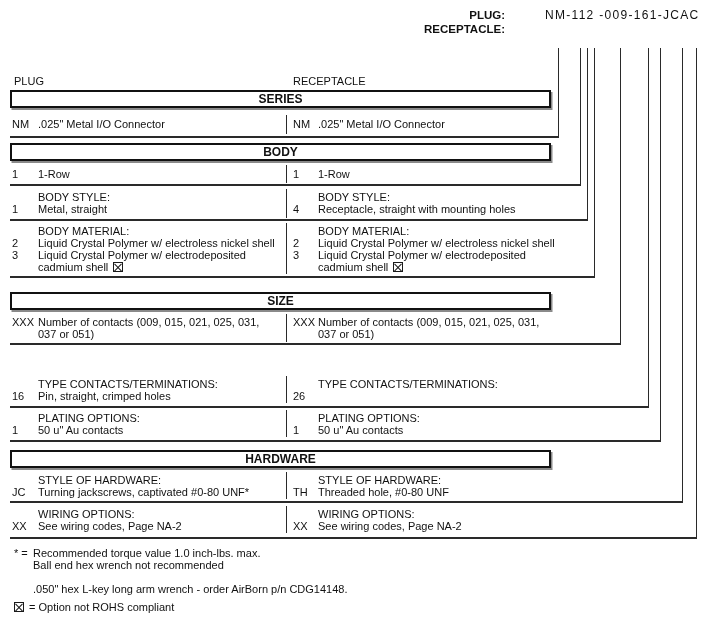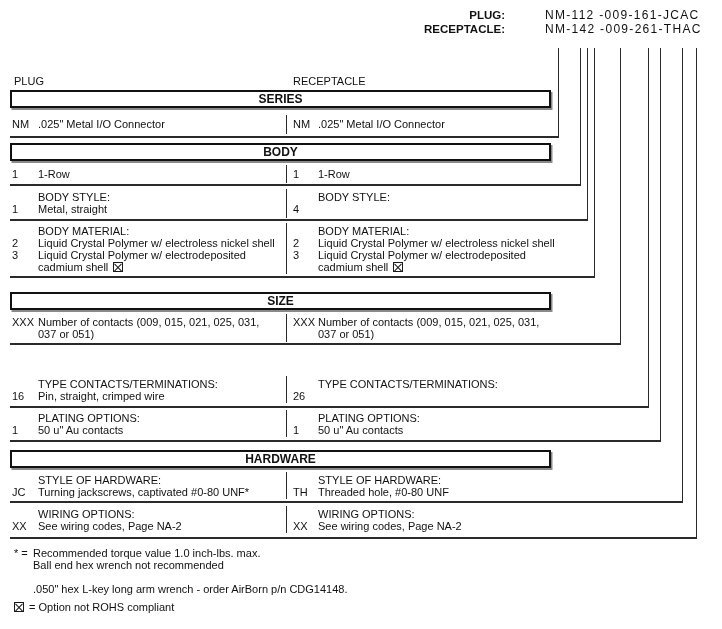--- a/index.html
+++ b/index.html
@@ -26,21 +26,20 @@
   .xbox::after{transform:rotate(-45deg);}
 </style>
 </head>
 <body>
 
 <div class="page">
 
   <span class="a pnlabel" style="top:9px">PLUG:</span>
   <span class="a pnval" style="top:9px">NM-112 -009-161-JCAC</span>
   <span class="a pnlabel" style="top:23px">RECEPTACLE:</span>
-  <span class="a pnval" style="top:23px">NM-142 -009-261-THAC</span>
 
   <div class="vl" style="left:558px;height:88px"></div>
   <div class="vl" style="left:580px;height:136px"></div>
   <div class="vl" style="left:587px;height:171px"></div>
   <div class="vl" style="left:594px;height:228px"></div>
   <div class="vl" style="left:620px;height:295px"></div>
   <div class="vl" style="left:648px;height:358px"></div>
   <div class="vl" style="left:660px;height:392px"></div>
   <div class="vl" style="left:682px;height:453px"></div>
   <div class="vl" style="left:696px;height:489px"></div>
@@ -71,20 +70,21 @@
   <div class="cs" style="top:165px;height:18px"></div>
   <span class="a rcode" style="top:168px">1</span>
   <span class="a rtxt" style="top:168px">1-Row</span>
 
   <span class="a txt" style="top:191px">BODY STYLE:</span>
   <span class="a rtxt" style="top:191px">BODY STYLE:</span>
   <span class="a code" style="top:203px">1</span>
   <span class="a txt" style="top:203px">Metal, straight</span>
   <div class="cs" style="top:189px;height:29px"></div>
   <span class="a rcode" style="top:203px">4</span>
+  <span class="a rtxt" style="top:203px">Receptacle, straight with mounting holes</span>
 
   <span class="a txt" style="top:225px">BODY MATERIAL:</span>
   <span class="a rtxt" style="top:225px">BODY MATERIAL:</span>
   <span class="a code" style="top:237px">2</span>
   <span class="a txt" style="top:237px">Liquid Crystal Polymer w/ electroless nickel shell</span>
   <span class="a code" style="top:249px">3</span>
   <span class="a txt" style="top:249px">Liquid Crystal Polymer w/ electrodeposited</span>
   <span class="a txt" style="top:261px"><span>cadmium shell</span><span class="xbox"></span></span>
   <div class="cs" style="top:223px;height:51px"></div>
   <span class="a rcode" style="top:237px">2</span>
@@ -98,21 +98,21 @@
   <span class="a txt" style="top:316px">Number of contacts (009, 015, 021, 025, 031,</span>
   <span class="a txt" style="top:328px">037 or 051)</span>
   <div class="cs" style="top:314px;height:28px"></div>
   <span class="a rcode" style="top:316px">XXX</span>
   <span class="a rtxt" style="top:316px">Number of contacts (009, 015, 021, 025, 031,</span>
   <span class="a rtxt" style="top:328px">037 or 051)</span>
 
   <span class="a txt" style="top:378px">TYPE CONTACTS/TERMINATIONS:</span>
   <span class="a rtxt" style="top:378px">TYPE CONTACTS/TERMINATIONS:</span>
   <span class="a code" style="top:390px">16</span>
-  <span class="a txt" style="top:390px">Pin, straight, crimped wire</span>
+  <span class="a txt" style="top:390px">Pin, straight, crimped holes</span>
   <div class="cs" style="top:376px;height:27px"></div>
   <span class="a rcode" style="top:390px">26</span>
 
   <span class="a txt" style="top:412px">PLATING OPTIONS:</span>
   <span class="a rtxt" style="top:412px">PLATING OPTIONS:</span>
   <span class="a code" style="top:424px">1</span>
   <span class="a txt" style="top:424px">50 u" Au contacts</span>
   <div class="cs" style="top:410px;height:27px"></div>
   <span class="a rcode" style="top:424px">1</span>
   <span class="a rtxt" style="top:424px">50 u" Au contacts</span>

